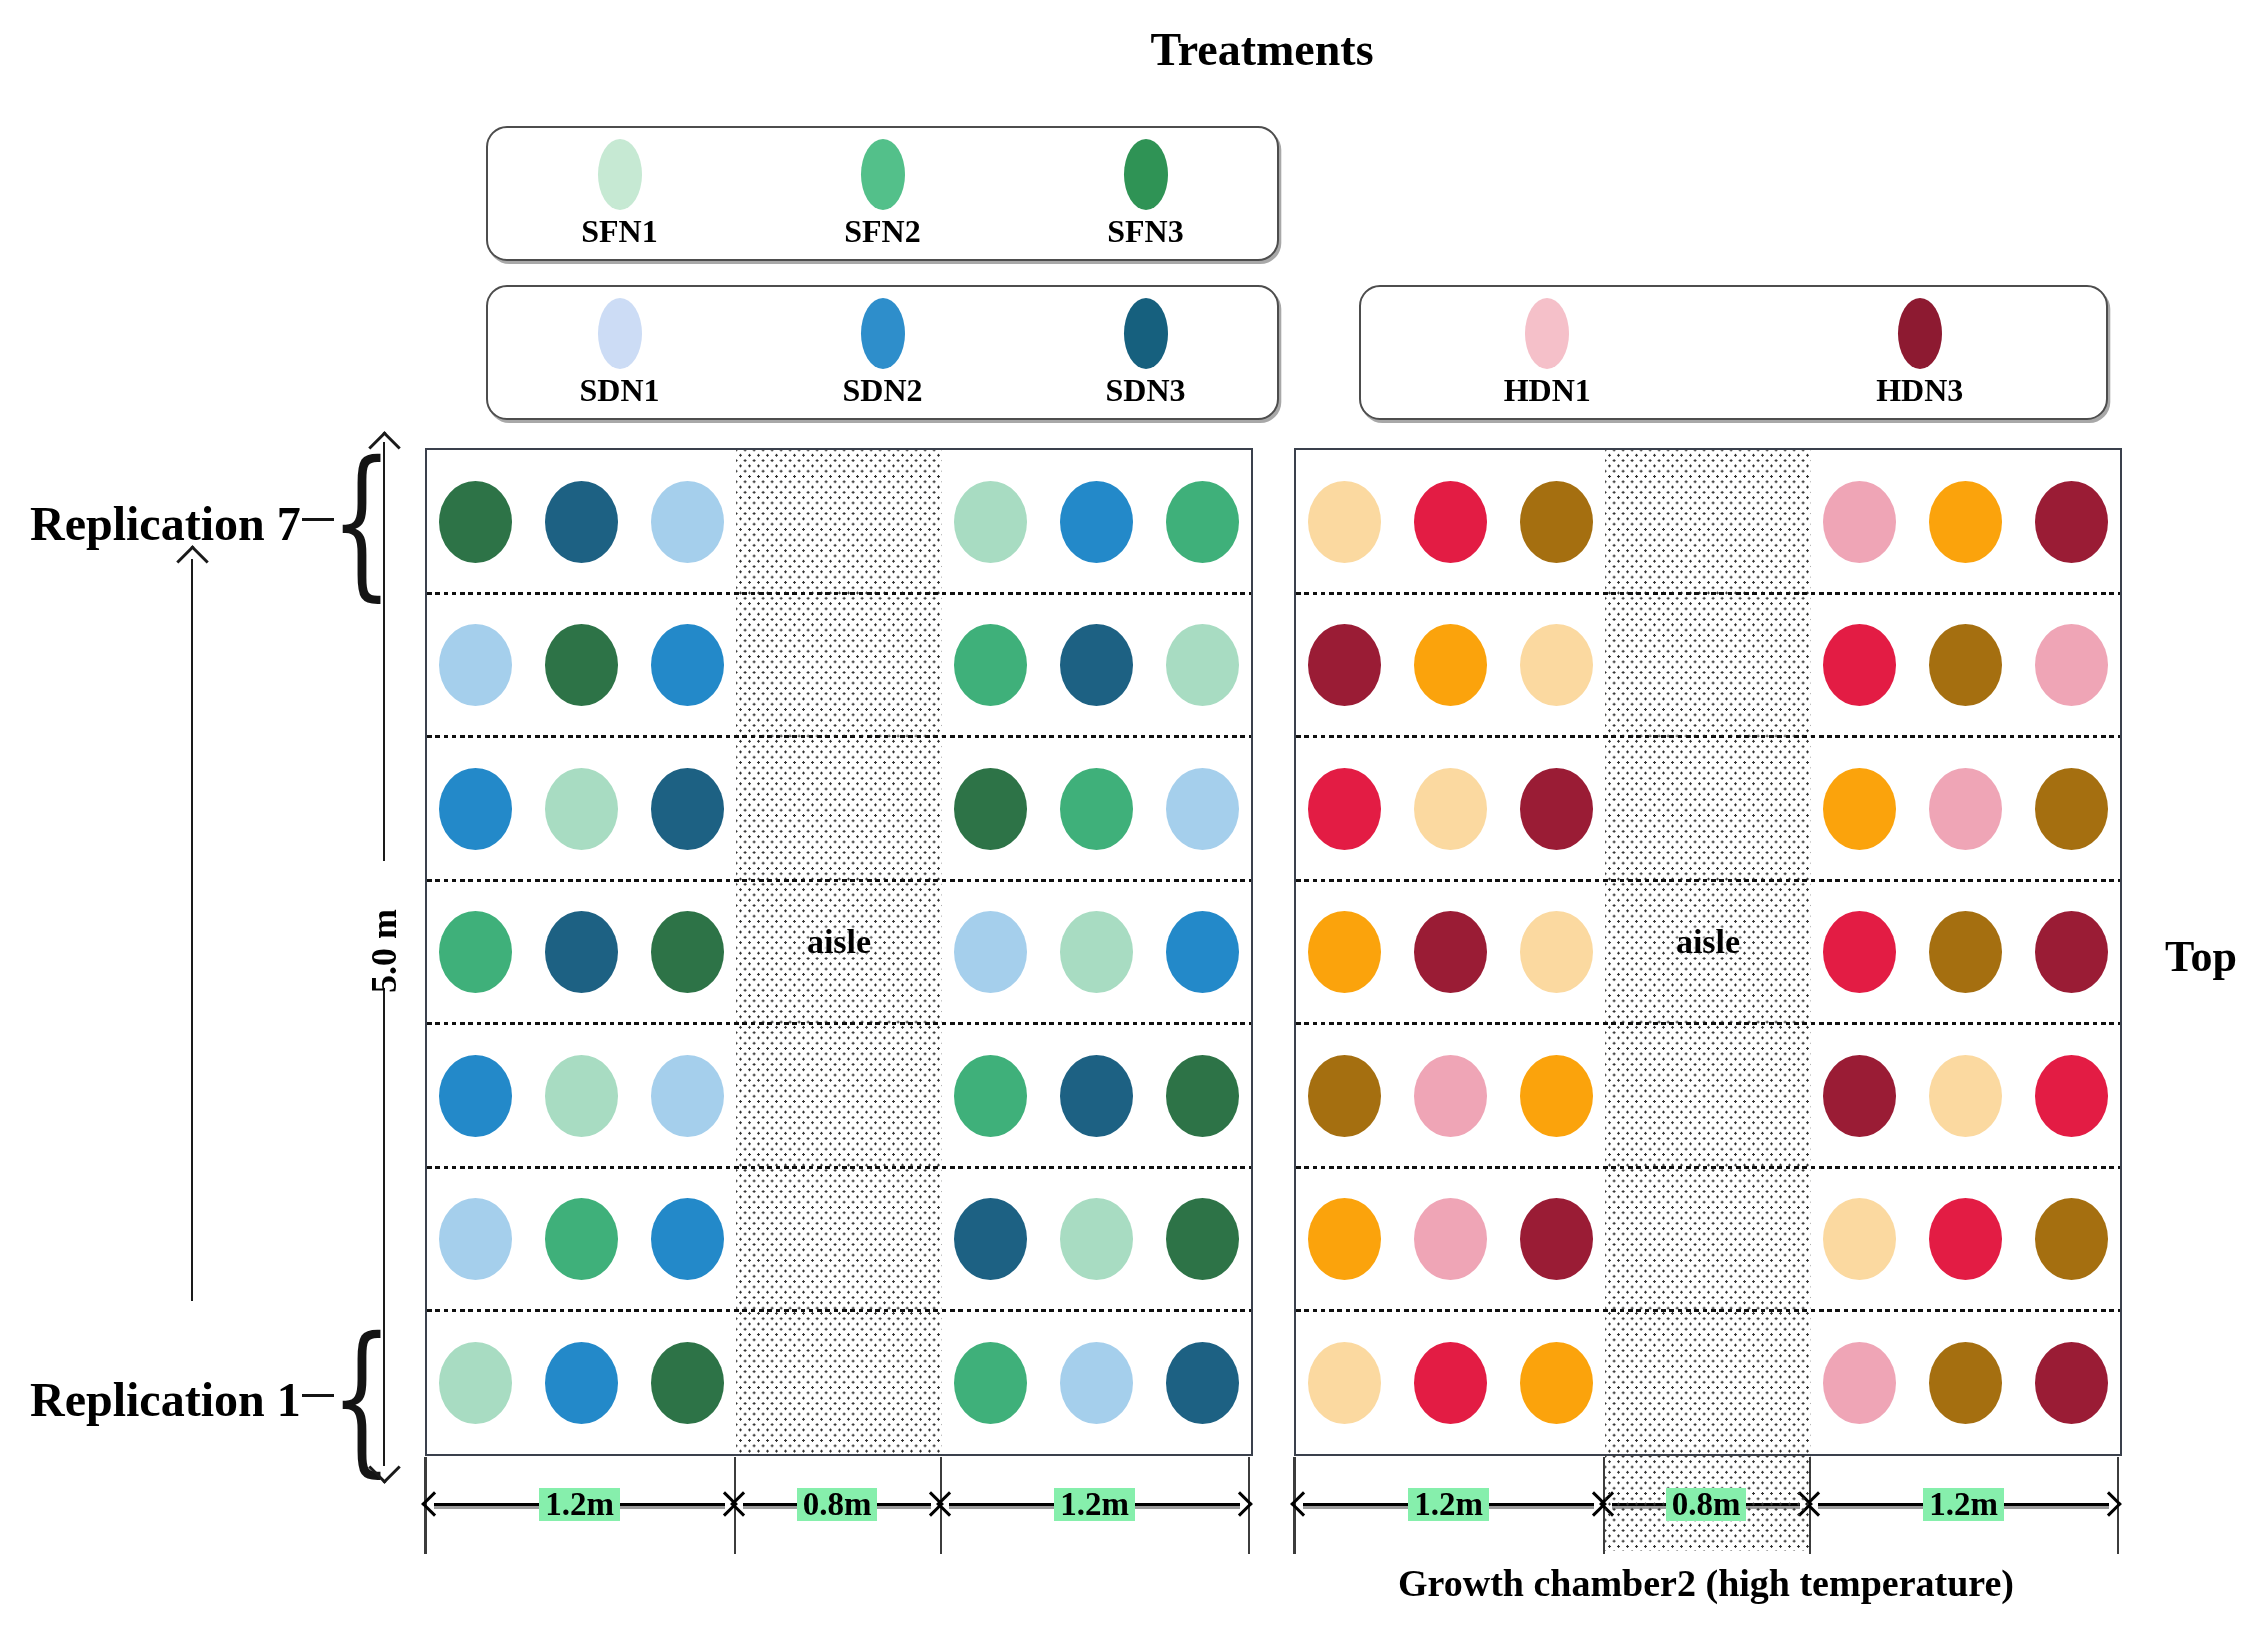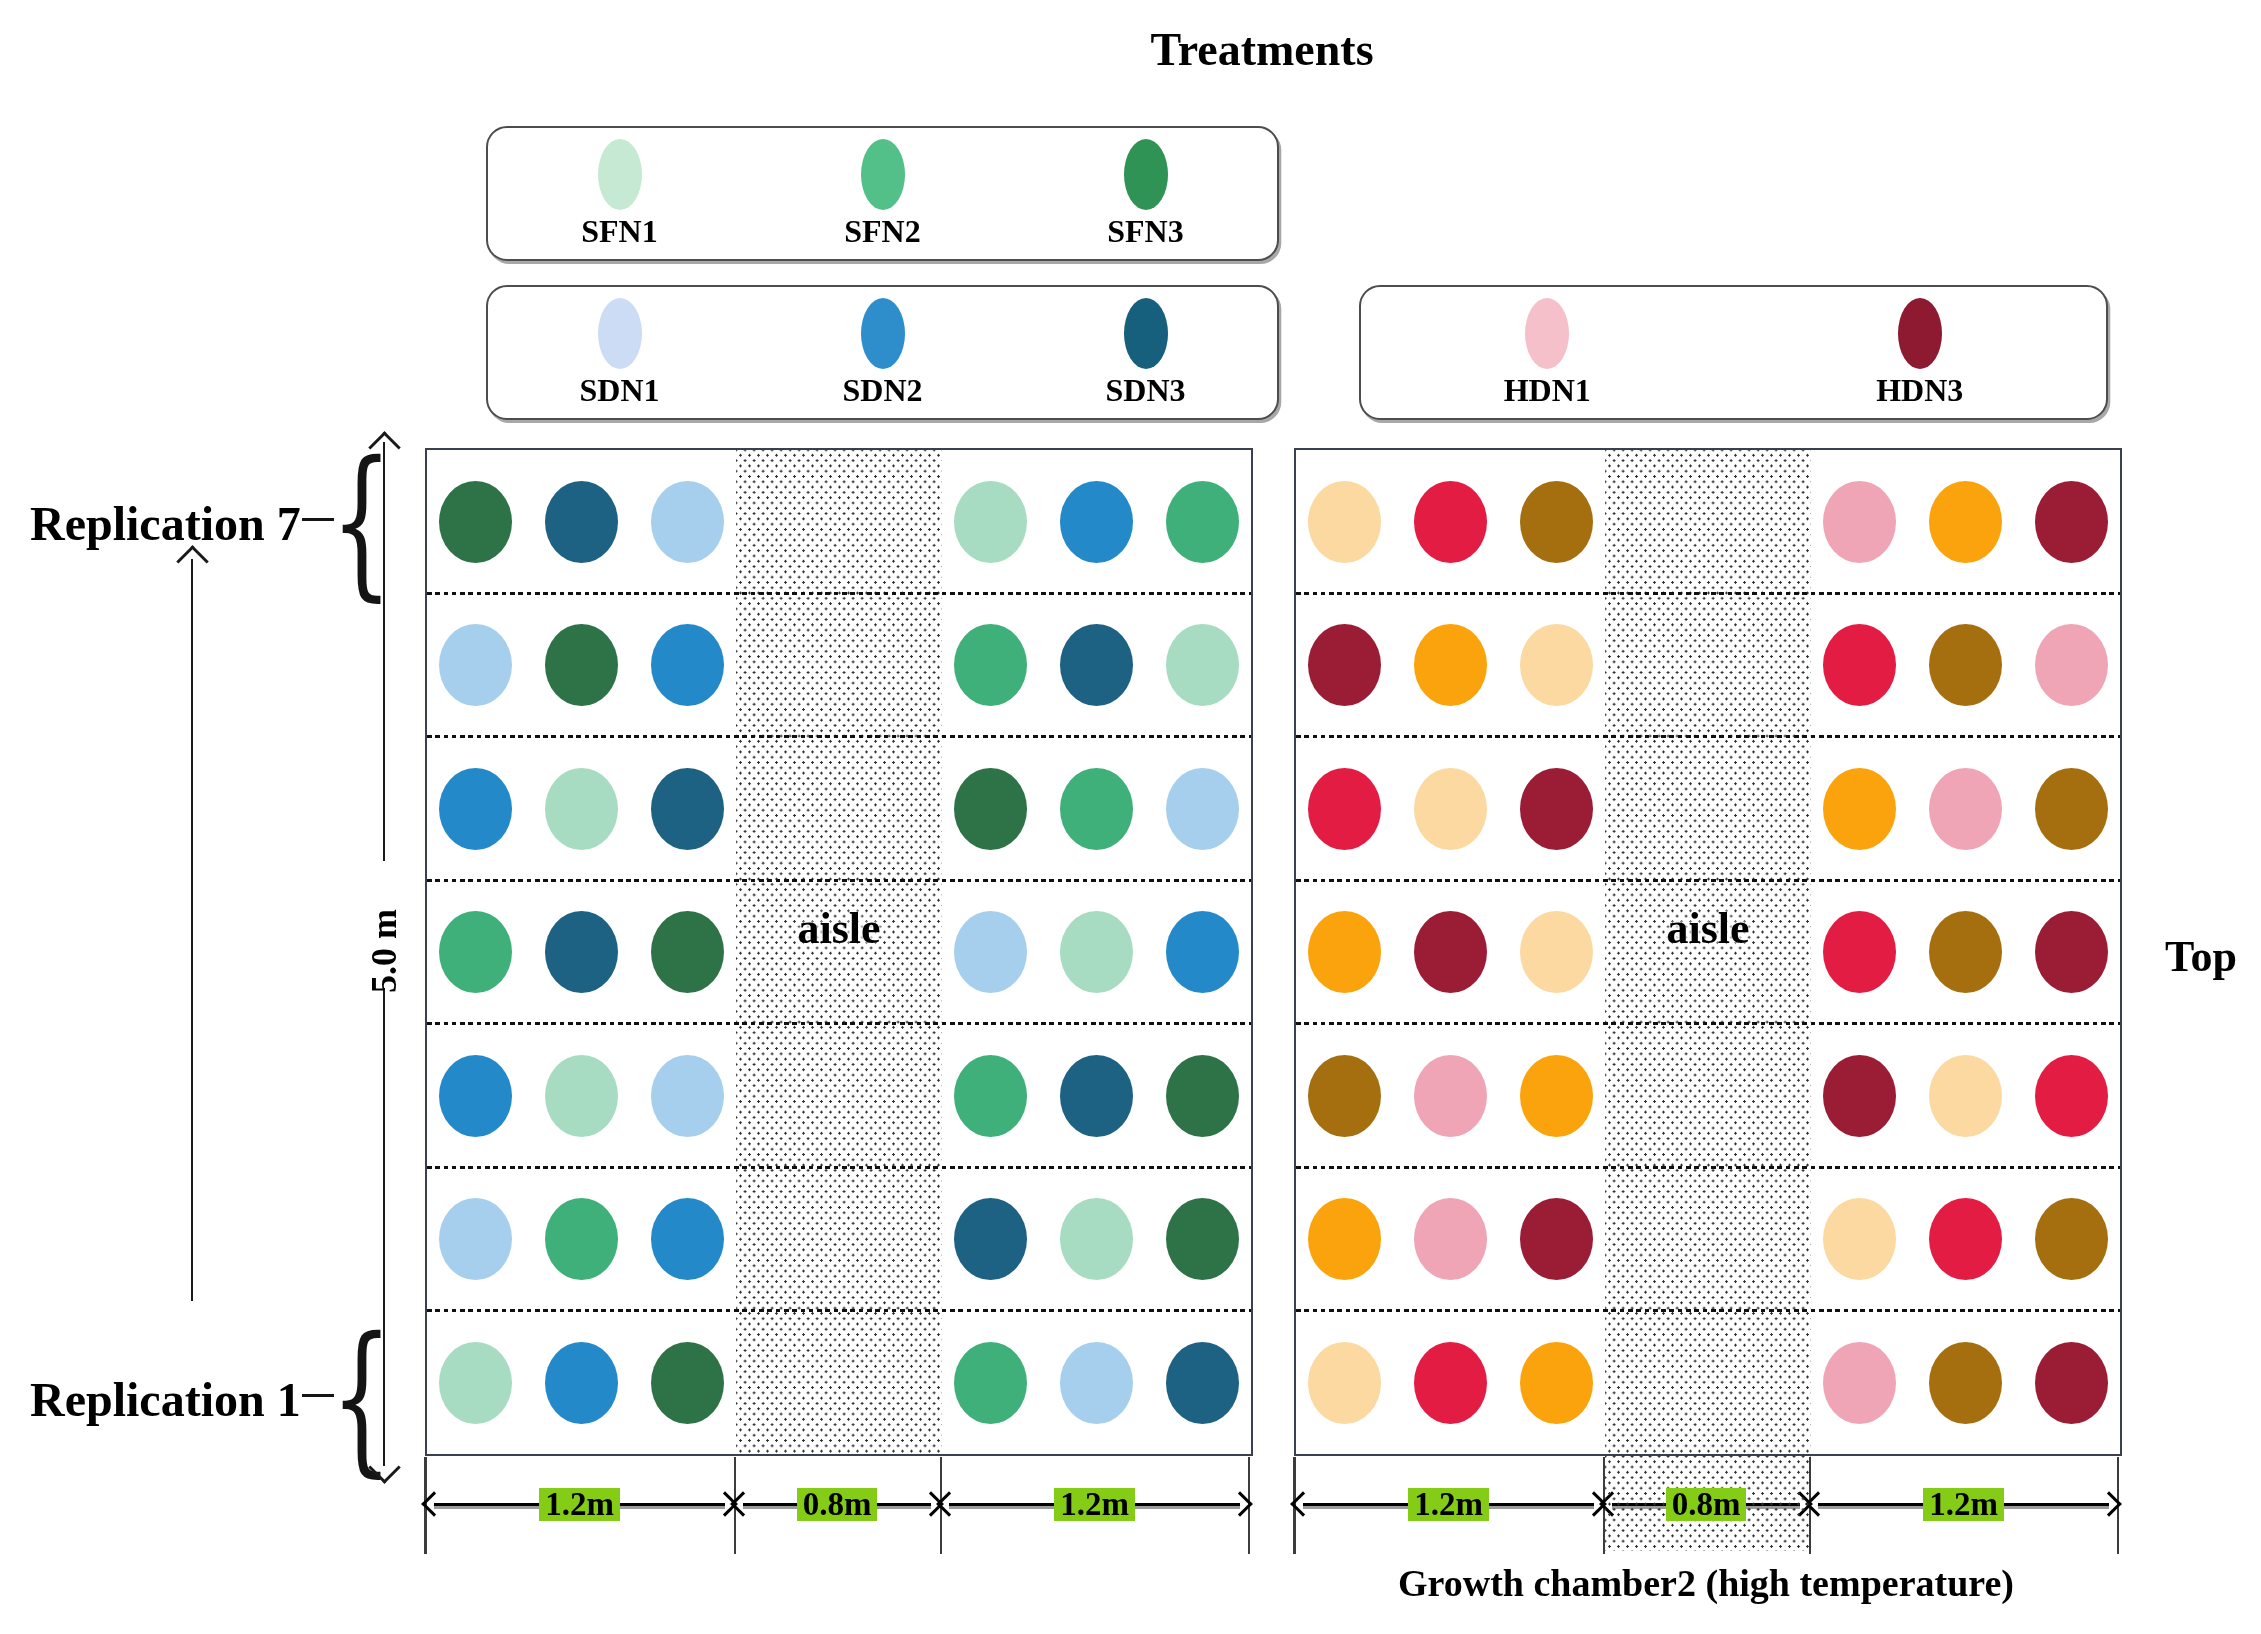--- a/index.html
+++ b/index.html
@@ -23,22 +23,22 @@
   
   .chamber{position:absolute;top:448px;width:824px;height:1004px;border:2.3px solid #3a404c;background:#fff;}
   .chamber.c0{left:425px;}
   .chamber.c1{left:1294px;}
   .aisle{position:absolute;left:37.5%;width:25%;top:0;bottom:0;z-index:1;
          background-image:
            radial-gradient(circle,#30302f 1.2px,transparent 1.4px),
            radial-gradient(circle,#30302f 1.2px,transparent 1.4px);
          background-size:9px 10.6px;background-position:0 0,4.6px 5.3px;}
   .chamber.c1 .aisle{bottom:-97px;}
-  .aisle-label{position:absolute;left:37.5%;width:25%;top:453px;z-index:4;text-align:center;
-               font-size:44px;font-weight:700;
+  .aisle-label{position:absolute;left:37.5%;width:25%;top:473px;z-index:4;text-align:center;
+               font-size:34px;font-weight:700;
                text-shadow:0 0 6.8px #fff,0 0 6.8px #fff;}
   .prow{position:absolute;left:0;right:0;height:143px;z-index:2;}
   .trio{position:absolute;top:50%;transform:translateY(-50%);width:37.5%;
         display:flex;justify-content:center;align-items:center;gap:33px;}
   .trio.left{left:0;}
   .trio.right{right:0;}
   .pdot{width:73px;height:82px;border-radius:50%;flex:none;}
   .sep{position:absolute;left:0;right:0;height:3px;z-index:3;
        background:repeating-linear-gradient(90deg,#101010 0 4.6px,transparent 4.6px 8.3px);}
 
@@ -46,21 +46,21 @@
   .dimwrap{position:absolute;top:1457px;width:824px;height:99px;}
   .dimwrap.c0{left:425px;}
   .dimwrap.c1{left:1294px;}
   .tick{position:absolute;top:0;width:2.3px;height:97px;background:#3c3c3c;}
   .tick.t0{left:-0.8px;}.tick.t1{left:37.5%;}.tick.t2{left:62.5%;}.tick.t3{right:-0.8px;}
   .dim-line{position:absolute;left:0;right:0;top:32px;height:30px;display:flex;}
   .dimseg{display:flex;align-items:center;}
   .dimseg.w12{width:37.5%;}
   .dimseg.w08{width:25%;}
   .dimseg .ln{flex:1;height:3px;background:#000;box-shadow:0 3px 0 #9b9b9b;}
-  .dimseg .dlabel{font-size:33px;font-weight:700;background:#84cc16;padding:0 6px;z-index:2;line-height:33px;}
+  .dimseg .dlabel{font-size:33px;font-weight:700;background:#86efac;padding:0 6px;z-index:2;line-height:33px;}
   .chev{width:15px;height:15px;flex:none;}
   .chev.l{border-left:3px solid #000;border-bottom:3px solid #000;transform:rotate(45deg);margin-right:-9px;}
   .chev.r{border-right:3px solid #000;border-top:3px solid #000;transform:rotate(45deg);margin-left:-9px;}
 
   .caption{position:absolute;top:1561px;transform:translateX(-50%);font-size:38px;font-weight:700;white-space:nowrap;}
   .caption.c0{left:837px;}
   .caption.c1{left:1706px;}
 
   
   .repl{position:absolute;left:30px;width:269px;text-align:right;font-size:48px;font-weight:700;white-space:nowrap;}

